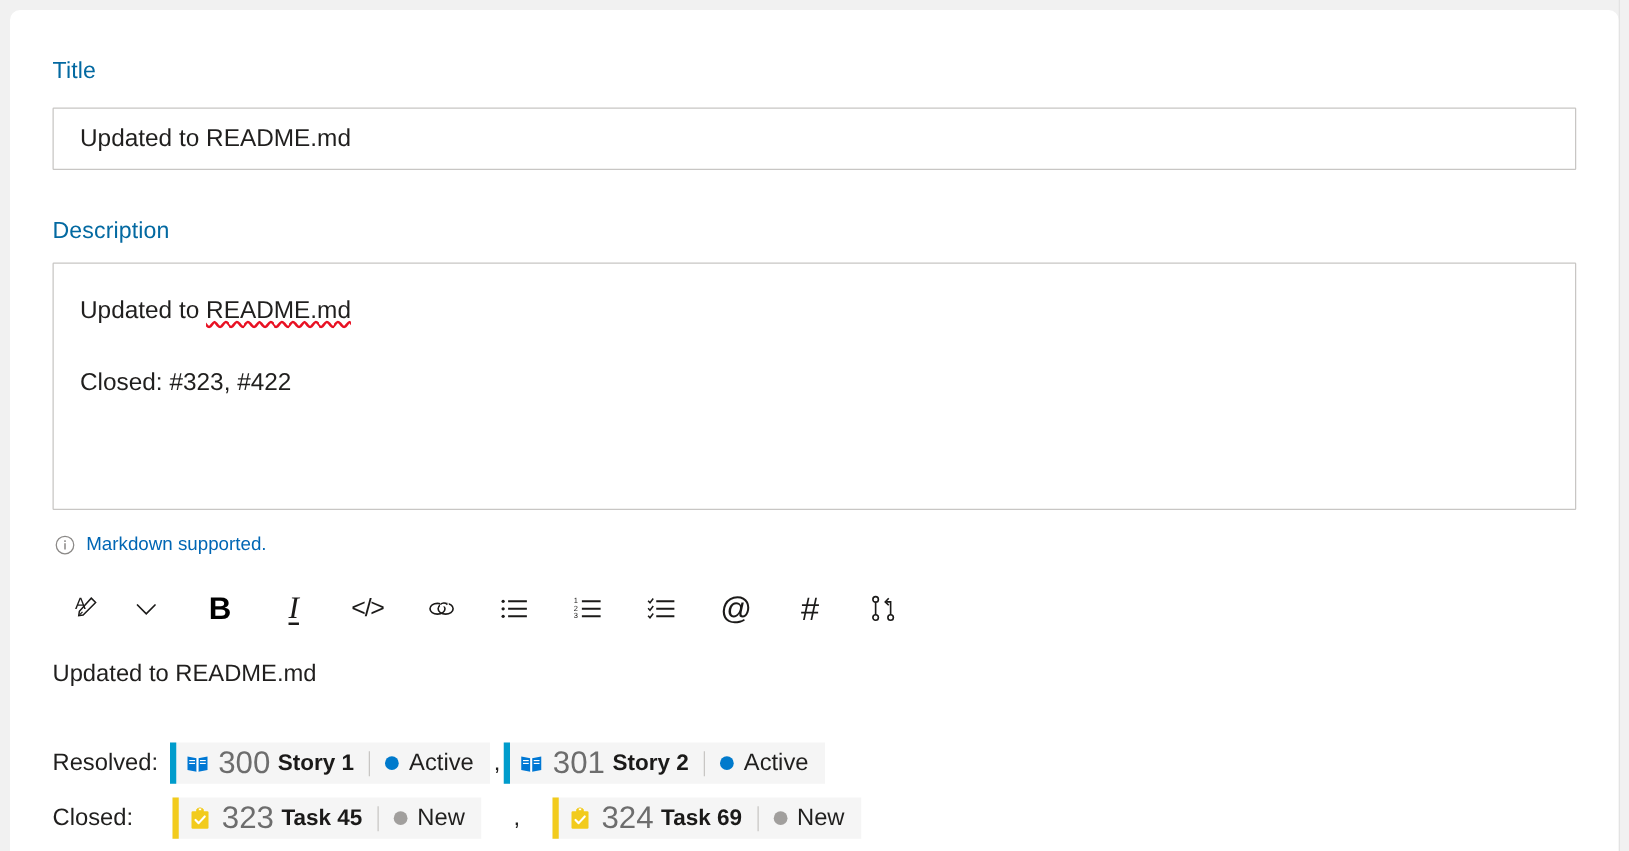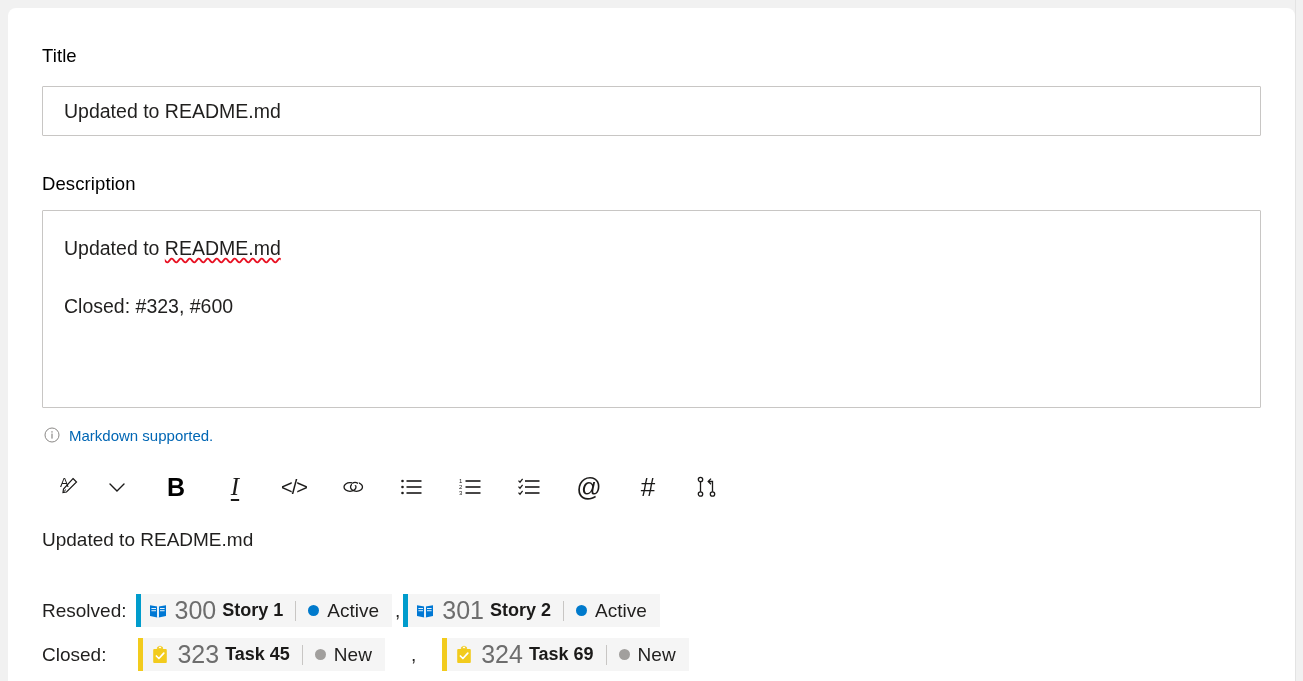--- a/index.html
+++ b/index.html
@@ -20,21 +20,21 @@
     position: absolute;
     left: 8px; top: 8px;
     width: 1287px; height: 681px;
     background: #ffffff;
     border-radius: 8px 8px 0 0;
     padding: 0;
   }
   .field-label {
     position: absolute;
     font-size: 18.5px;
-    color: #000000;
+    color: #0369a1;
     font-weight: 400;
     letter-spacing: 0.1px;
   }
   #title-label { left: 34px; top: 37px; }
   #desc-label  { left: 34px; top: 165px; }
 
   #title-input {
     position: absolute;
     left: 34px; top: 78px;
     width: 1219px; height: 50px;
@@ -65,21 +65,21 @@
     text-decoration: underline wavy #e81123;
     text-decoration-skip-ink: none;
     text-underline-offset: 2px;
   }
   .blank-line { height: 22px; }
 
   
   #md-note {
     position: absolute;
     left: 36px; top: 419px;
-    display: flex; gap: 9px;
+    display: flex; align-items: center; gap: 9px;
     font-size: 15px;
     color: #0066b4;
   }
   #md-note .info-ico {
     width: 16px; height: 16px;
     display: inline-flex; align-items: center; justify-content: center;
     color: #8a8886;
   }
 
   
@@ -192,21 +192,21 @@
     <div class="field-label" id="title-label">Title</div>
     <input id="title-input" type="text" value="Updated to README.md" style="">
 
     <div class="field-label" id="desc-label">Description</div>
 
     <div id="desc-box">
       <div>
         <span>Updated to </span><span class="spellerr">README.md</span>
       </div>
       <div class="blank-line"></div>
-      <div>Closed: #323, #600</div>
+      <div>Closed: #323, #422</div>
     </div>
 
     <div id="md-note">
       <span class="info-ico">
         <svg width="16" height="16" viewBox="0 0 16 16" fill="none">
           <circle cx="8" cy="8" r="7" stroke="#8a8886" stroke-width="1"></circle>
           <rect x="7.4" y="6.6" width="1.2" height="5" fill="#8a8886"></rect>
           <rect x="7.4" y="4.2" width="1.2" height="1.4" fill="#8a8886"></rect>
         </svg>
       </span>

